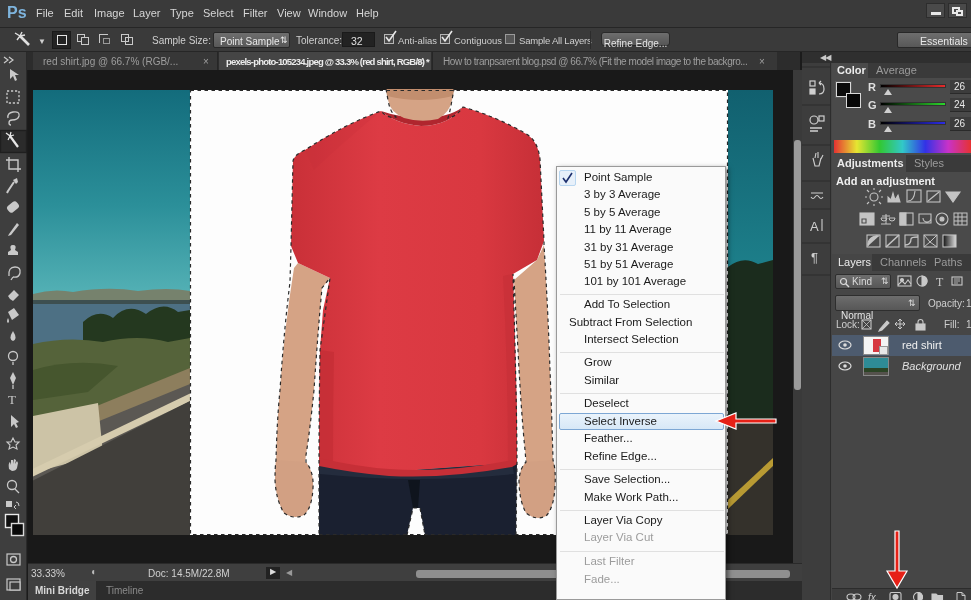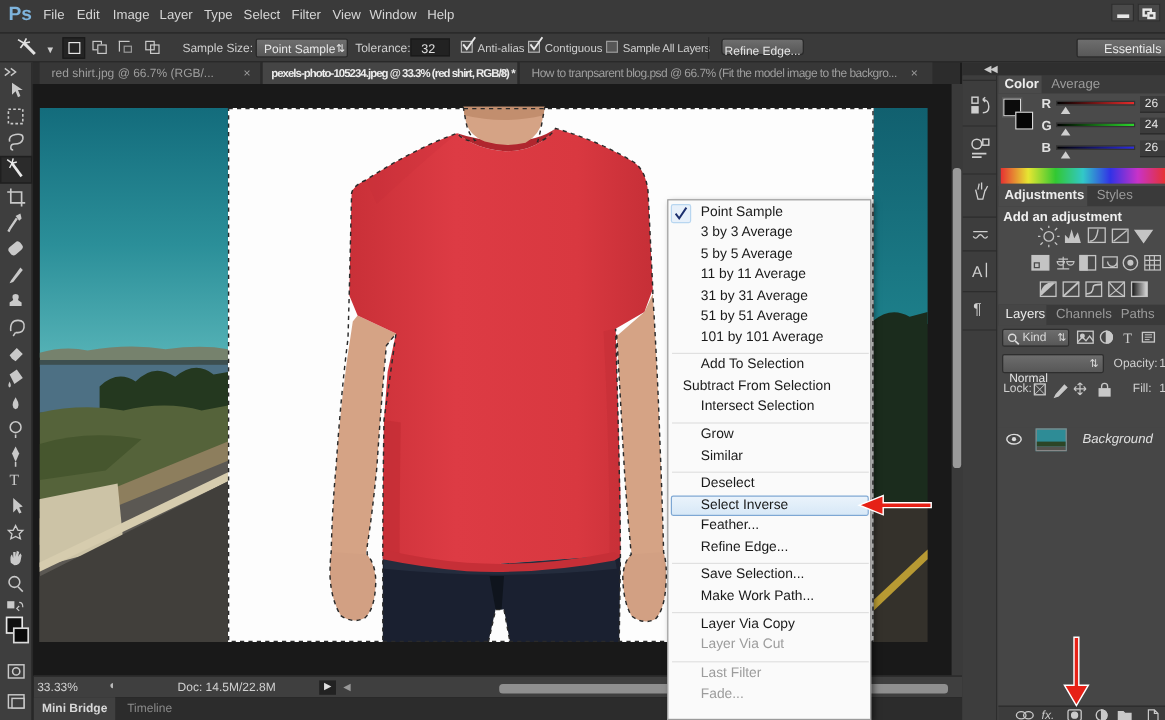--- a/index.html
+++ b/index.html
@@ -440,20 +440,31 @@
           <path d="M2,3 l9,9 M11,3 l-9,9" stroke-width="0.8"></path>
         <path d="M20,12 L27,4 l2,2 L22,13 l-3,1 Z" fill="#c9c9c9"></path>
         <path d="M40,2 V12 M35,7 H45 M40,2 l-2,2 M40,2 l2,2 M40,12 l-2,-2 M40,12 l2,-2 M35,7 l2,-2 M35,7 l2,2 M45,7 l-2,-2 M45,7 l-2,2" stroke-width="1"></path>
         <rect x="56" y="7" width="9" height="6" fill="#c9c9c9"></rect>
           <path d="M58,7 V5 a2.5,2.5 0 0 1 5,0 V7"></path>
       </g>
     </svg>
     <span class="abs" style="left:112px;top:48px;color:#cfcfcf;font-size:10px;">Fill:</span>
     <span class="abs" style="left:134px;top:48px;color:#cfcfcf;font-size:10px;">1</span>
 
+    <div class="abs" style="left:0;top:64px;width:139px;height:21px;background:#4d5b6e;">
+      <svg class="abs" style="left:6px;top:5px;" width="14" height="10" viewBox="0 0 14 10">
+          <ellipse cx="7" cy="5" rx="6" ry="4" fill="none" stroke="#dcdcdc" stroke-width="1.2"></ellipse>
+          <circle cx="7" cy="5" r="1.8" fill="#dcdcdc"></circle>
+        </svg>
+      <div class="abs" style="left:31px;top:1px;width:26px;height:19px;background:#f4f4f4;border:1px solid #888;">
+        <div class="abs" style="left:9px;top:2px;width:8px;height:13px;background:#d63840;"></div>
+        <div class="abs" style="left:15px;top:9px;width:9px;height:9px;background:#e8e8e8;border:1px solid #999;"></div>
+      </div>
+      <span class="abs" style="left:70px;top:4px;color:#f0f0f0;font-size:11px;">red shirt</span>
+    </div>
 
     <div class="abs" style="left:0;top:85px;width:139px;height:21px;background:#464646;">
       <svg class="abs" style="left:6px;top:5px;" width="14" height="10" viewBox="0 0 14 10">
           <ellipse cx="7" cy="5" rx="6" ry="4" fill="none" stroke="#dcdcdc" stroke-width="1.2"></ellipse>
           <circle cx="7" cy="5" r="1.8" fill="#dcdcdc"></circle>
         </svg>
       <div class="abs" style="left:31px;top:1px;width:26px;height:19px;background:#2e8c96;border:1px solid #888;">
         <div class="abs" style="left:0;top:10px;width:24px;height:4px;background:#2c4526;"></div>
         <div class="abs" style="left:0;top:14px;width:24px;height:3px;background:#55524d;"></div>
       </div>

